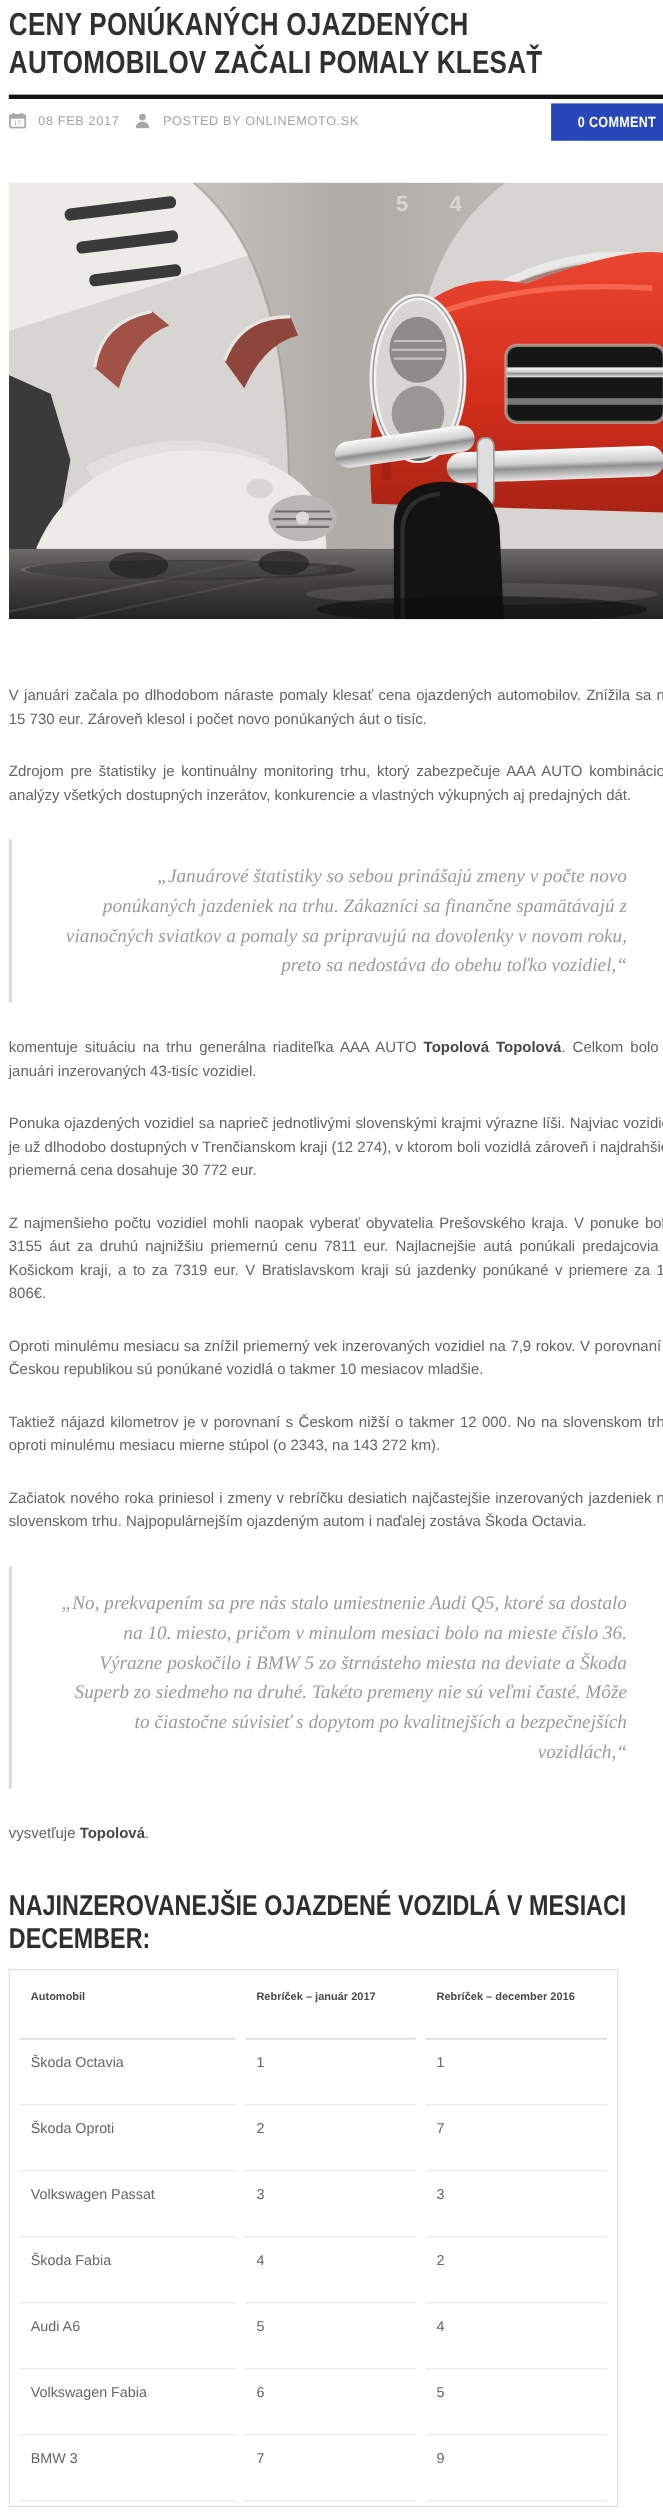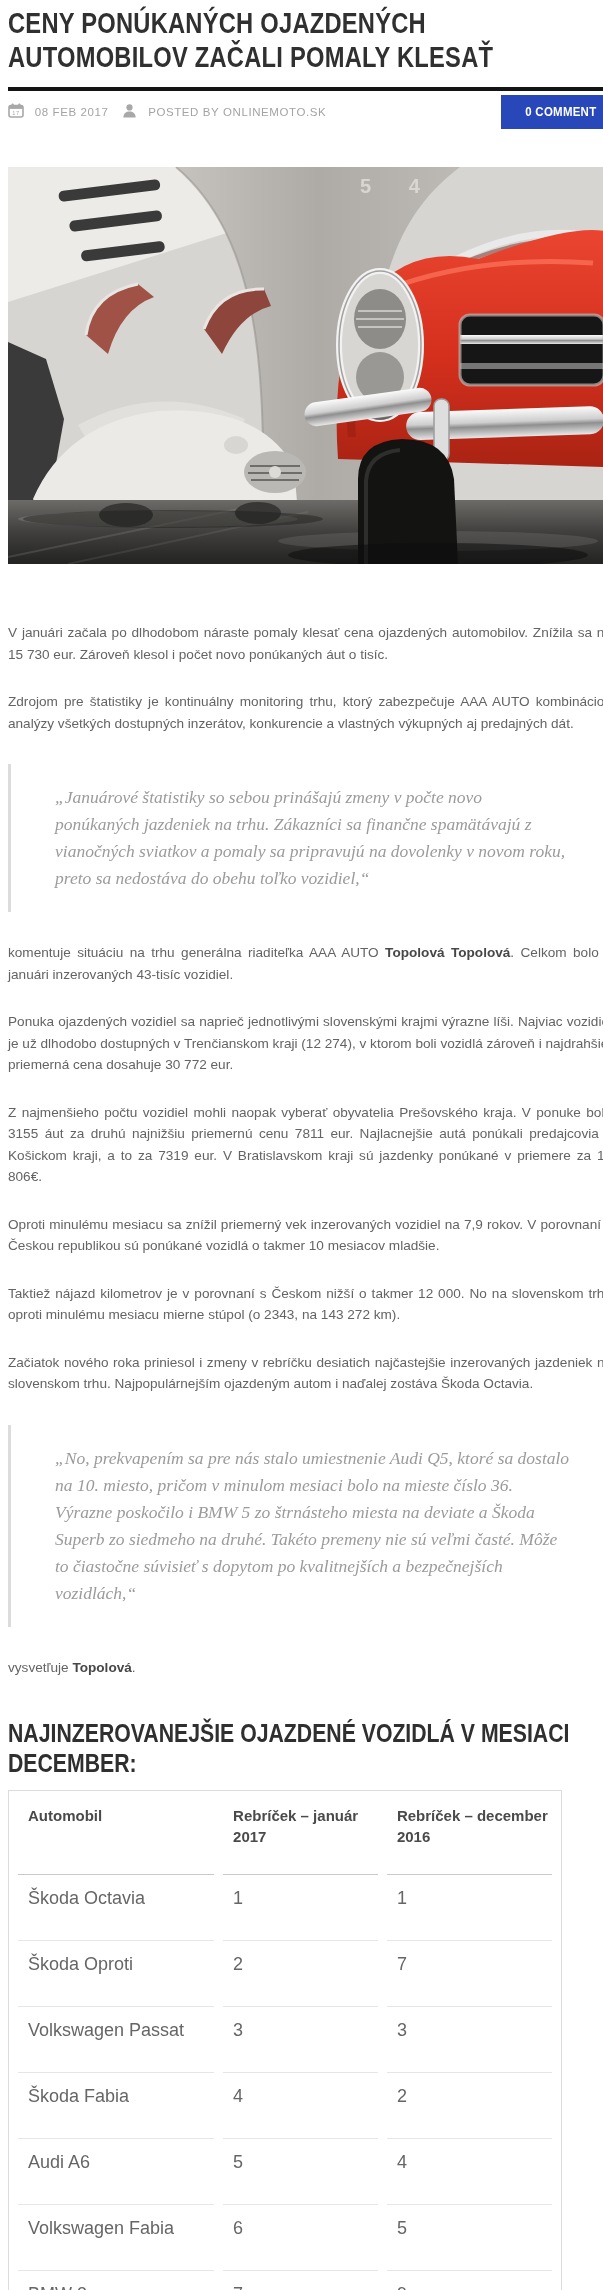--- a/index.html
+++ b/index.html
@@ -70,51 +70,51 @@
   blockquote.pull-quote {
     margin: 30px 0;
     border-left: 3px solid #dcdcdc;
     padding: 20px 34px 20px 44px;
     width: 596px;
     font-family: "Liberation Serif", "DejaVu Serif", serif;
     font-style: italic;
     font-size: 17.5px;
     line-height: 27px;
     color: #9b9b9b;
-    text-align: left;
+    text-align: right;
   }
 
   
   h2.section-heading { margin: 40px 0 12px 0; font-weight: bold; color: #2f2f2f; }
   h2.section-heading .cond { font-size: 26px; line-height: 30px; }
 
   
   .table-wrap {
     width: 554px;
     border: 1px solid #dcdcdc;
     padding-bottom: 4px;
     margin: 6px 0 18px 0;
     background: #fff;
   }
   table.ranking { width: 100%; border-collapse: separate; border-spacing: 9px 0; table-layout: fixed; }
   table.ranking col.c1 { width: 38%; }
   table.ranking col.c2 { width: 30%; }
   table.ranking col.c3 { width: 32%; }
   table.ranking th {
     text-align: left;
-    font-size: 15px;
+    font-size: 10px;
     line-height: 21px;
     font-weight: bold;
     color: #4a4a4a;
     padding: 14px 2px 27px 10px;
     border-bottom: 1px solid #c9c9c9;
     vertical-align: top;
   }
   table.ranking td {
-    font-size: 18px;
+    font-size: 13px;
     color: #666666;
     padding: 13px 2px 31px 10px;
     border-bottom: 1px solid #e6e6e6;
     vertical-align: top;
   }
 </style>
 </head>
 <body>
 
 <div class="page">

